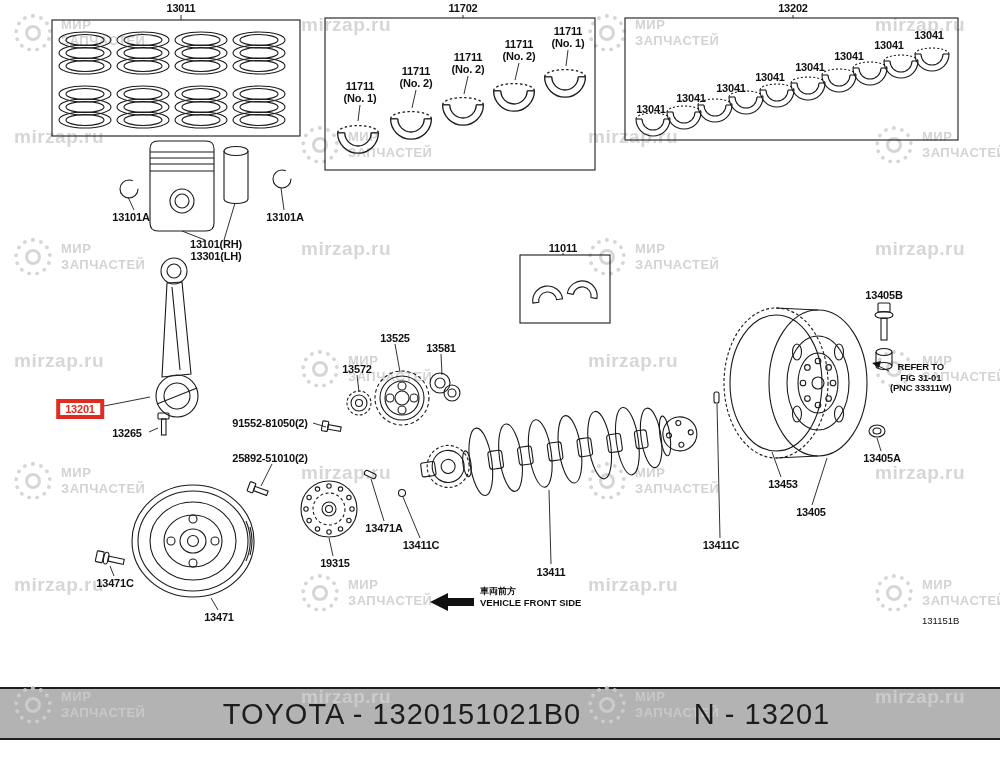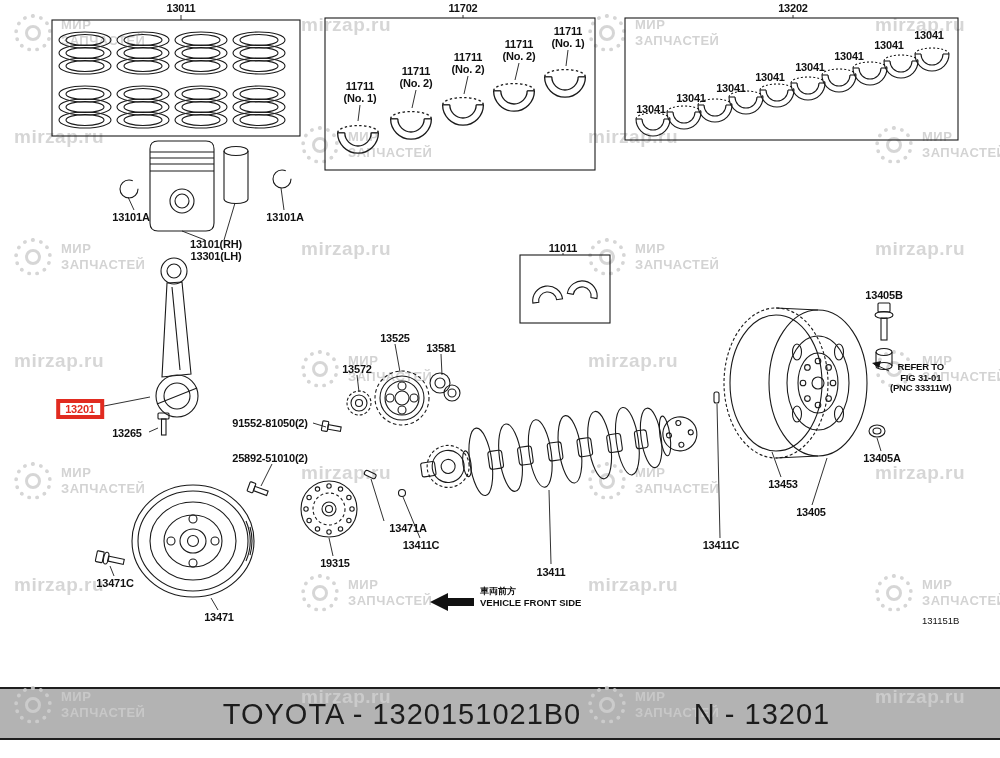--- a/index.html
+++ b/index.html
@@ -444,21 +444,21 @@
     <div class="plabel" style="left: 216px; top: 238px;">13101(RH)</div>
     <div class="plabel" style="left: 216px; top: 250px;">13301(LH)</div>
     <div class="plabel" style="left: 563px; top: 242px;">11011</div>
     <div class="plabel" style="left: 395px; top: 332px;">13525</div>
     <div class="plabel" style="left: 357px; top: 363px;">13572</div>
     <div class="plabel" style="left: 441px; top: 342px;">13581</div>
     <div class="plabel red" style="left: 80px; top: 399px; color: rgb(225, 43, 32); border-color: rgb(225, 43, 32);">13201</div>
     <div class="plabel" style="left: 127px; top: 427px;">13265</div>
     <div class="plabel" style="left: 270px; top: 417px;">91552-81050(2)</div>
     <div class="plabel" style="left: 270px; top: 452px;">25892-51010(2)</div>
-    <div class="plabel" style="left: 384px; top: 522px; margin-left: 24px;">13471A</div>
+    <div class="plabel" style="left: 384px; top: 522px;">13471A</div>
     <div class="plabel" style="left: 421px; top: 539px;">13411C</div>
     <div class="plabel" style="left: 551px; top: 566px;">13411</div>
     <div class="plabel" style="left: 721px; top: 539px;">13411C</div>
     <div class="plabel" style="left: 335px; top: 557px;">19315</div>
     <div class="plabel" style="left: 115px; top: 577px;">13471C</div>
     <div class="plabel" style="left: 219px; top: 611px;">13471</div>
     <div class="plabel" style="left: 783px; top: 478px;">13453</div>
     <div class="plabel" style="left: 811px; top: 506px;">13405</div>
     <div class="plabel" style="left: 884px; top: 289px;">13405B</div>
     <div class="plabel" style="left: 882px; top: 452px;">13405A</div>

